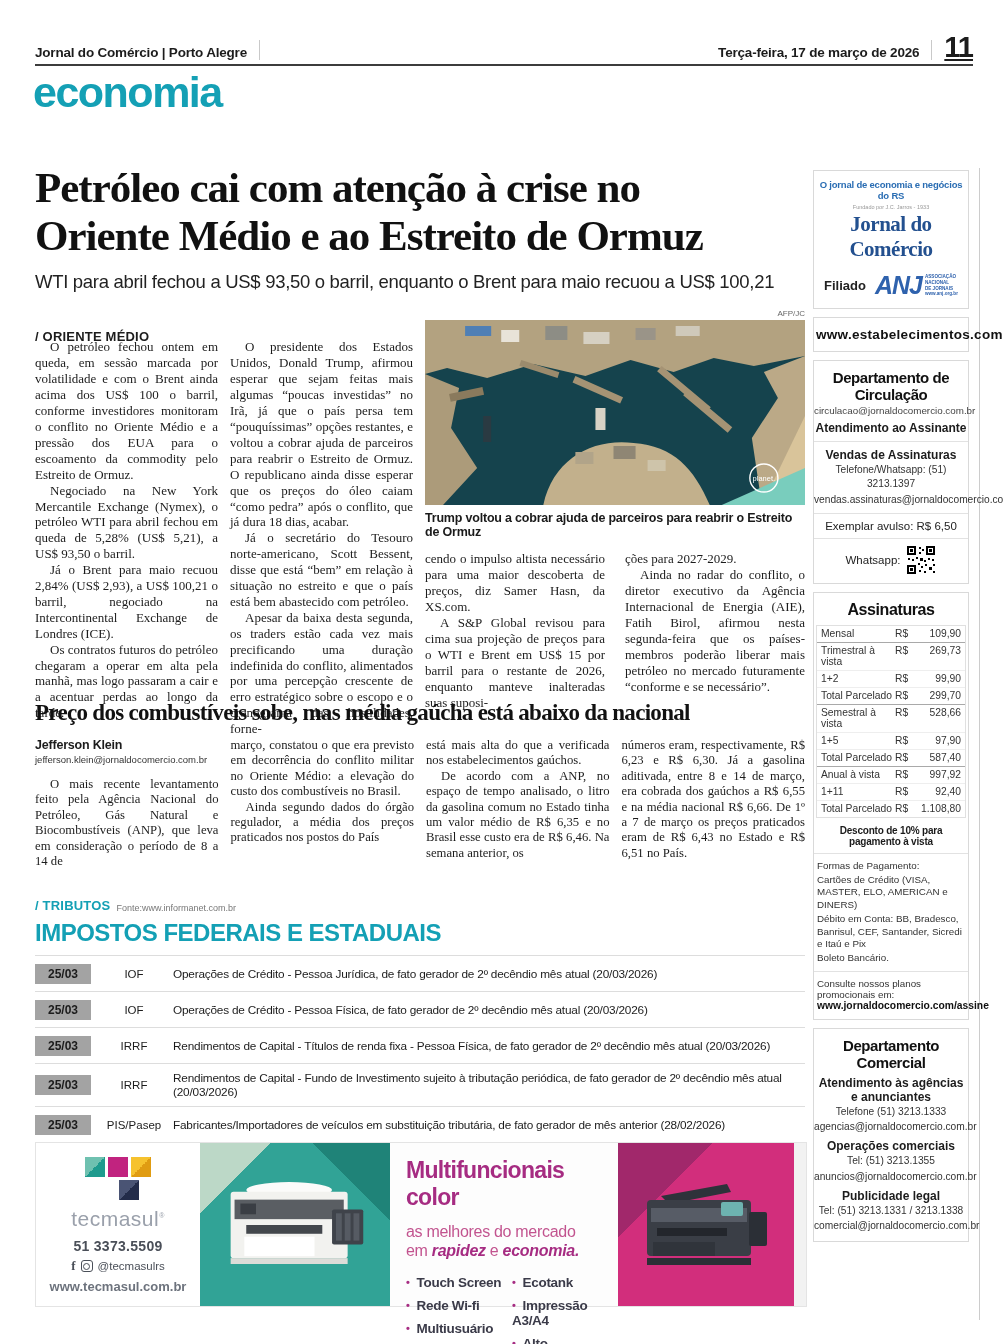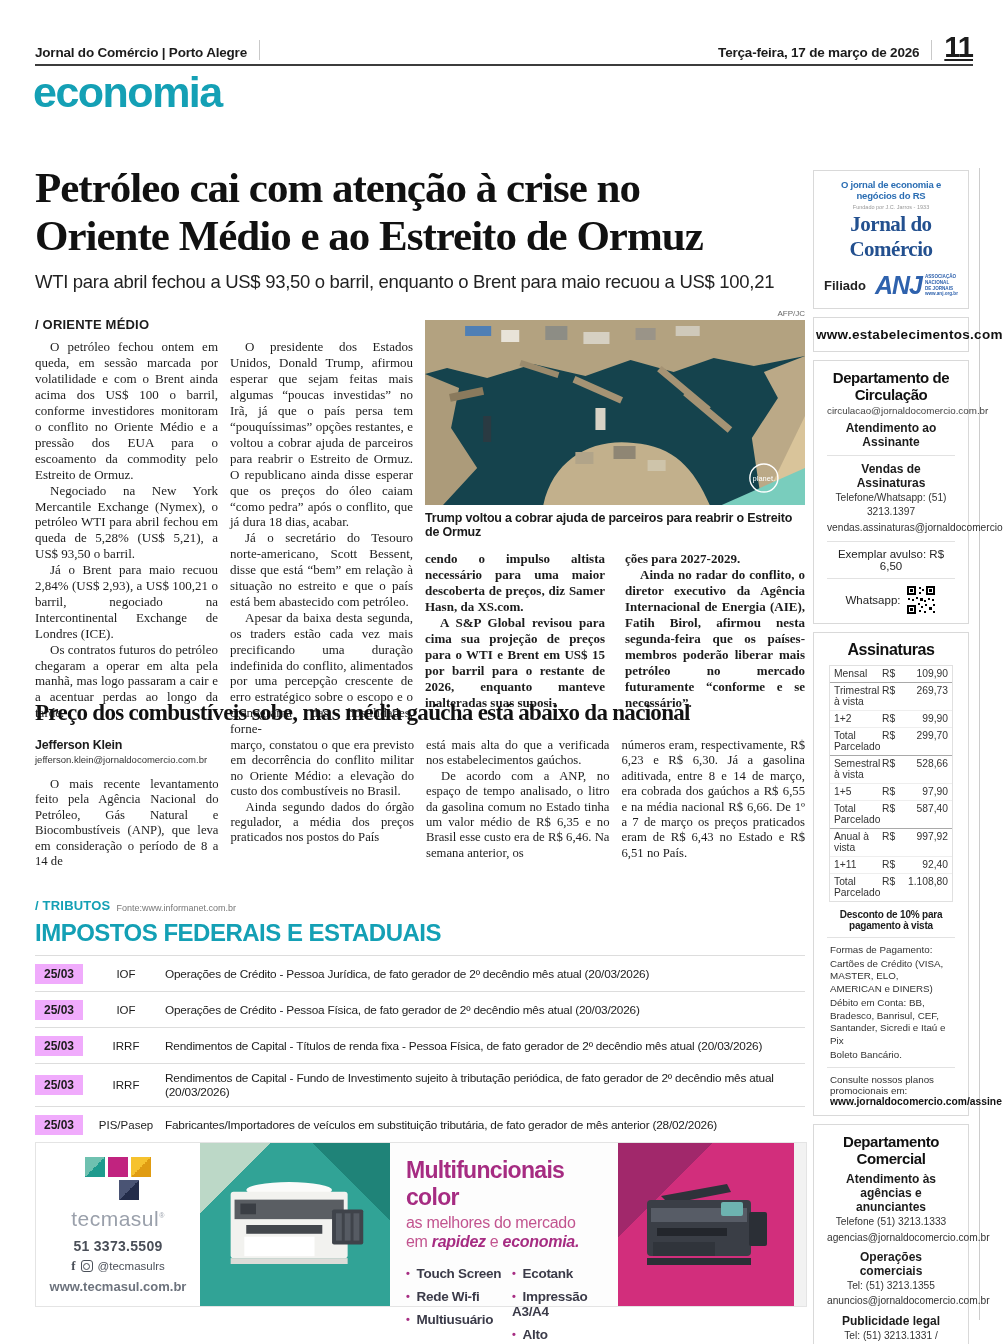--- a/index.html
+++ b/index.html
@@ -18,52 +18,52 @@
   .section-title{position:absolute;left:33px;top:68px;font-size:43px;font-weight:bold;
                  color:#14a0b5;letter-spacing:-1.5px;}
 
   
   .article1{position:absolute;left:35px;top:164px;width:770px;}
   .a1-headline{font-family:"Liberation Serif",serif;font-weight:bold;color:#111;
                font-size:43px;line-height:1.11;letter-spacing:-1px;margin:0;}
   .a1-headline span{display:block;white-space:nowrap;}
   .a1-deck{font-size:18.5px;color:#222;margin-top:12px;letter-spacing:-.3px;}
   .a1-body{position:relative;margin-top:16px;display:flex;gap:12px;}
-  .kicker{position:absolute;left:0;top:8px;font-size:13px;font-weight:bold;letter-spacing:.2px;}
+  .kicker{position:absolute;left:0;top:20px;font-size:13px;font-weight:bold;letter-spacing:.2px;}
   .kicker-teal{color:#14a0b5;}
   .bcol{flex:0 0 183px;}
   .pad-top{padding-top:30px;}
   .body-col p{font-family:"Liberation Serif",serif;font-size:13px;line-height:15.9px;
               text-align:justify;margin:0;text-indent:15px;}
   .body-col.cont p:first-child{text-indent:0;}
   .col34{flex:1;min-width:0;}
   .photo-credit{text-align:right;font-size:8px;color:#666;margin-bottom:2px;}
   .photo-frame{width:100%;height:185px;display:block;}
   .caption{font-size:12.5px;font-weight:bold;color:#1a1a1a;margin-top:6px;letter-spacing:-.2px;}
-  .cols2{display:flex;gap:20px;margin-top:12px;font-weight:bold;}
+  .cols2{display:flex;gap:20px;margin-top:12px;}
   .cols2 .body-col{flex:1;}
 
   
   .article2{position:absolute;left:35px;top:700px;width:770px;}
   .a2-headline{font-family:"Liberation Serif",serif;font-weight:bold;color:#111;font-size:23px;
                letter-spacing:-.7px;white-space:nowrap;margin:0;}
   .a2-body{display:flex;gap:12px;margin-top:12px;}
   .a2-body .bcol{flex:1;}
   .byline-name{font-size:12.5px;font-weight:bold;letter-spacing:-.2px;}
   .byline-email{font-size:9.5px;color:#333;margin-top:2px;margin-bottom:12px;}
   .article2 .body-col p{font-size:12.7px;line-height:15.4px;}
 
   
   .tributos{position:absolute;left:35px;top:898px;width:770px;}
   .trib-kicker-row{display:flex;align-items:flex-end;gap:6px;}
   .trib-fonte{font-size:9px;color:#777;}
   .trib-title{font-size:24px;font-weight:bold;color:#14a0b5;letter-spacing:-.5px;margin-top:6px;}
   .trib-table{margin-top:8px;border-bottom:1px solid #ddd;}
   .trib-row{display:flex;align-items:center;border-top:1px solid #ddd;padding:7px 0;min-height:21px;}
-  .trib-row .cell-date{width:48px;background:#f0abfc;font-weight:bold;font-size:12px;
+  .trib-row .cell-date{width:56px;background:#a3a3a3;font-weight:bold;font-size:12px;
                        text-align:center;padding:3px 0;margin-right:4px;}
   .trib-row .cell-tax{width:78px;text-align:center;font-size:11.5px;}
   .trib-row .cell-desc{flex:1;font-size:11.8px;letter-spacing:-.2px;}
 
   
   .ad{position:absolute;left:35px;top:1142px;width:770px;height:163px;background:#f2f2f2;
       border:1px solid #e4e4e4;display:flex;}
   .ad-p1{flex:0 0 164px;background:#fff;text-align:center;}
   .tm-logo{position:relative;width:66px;height:46px;margin:14px auto 4px;}
   .tm-sq{position:absolute;width:20px;height:20px;}
@@ -80,34 +80,34 @@
   .ig-glyph{display:inline-block;width:10px;height:10px;border:1.5px solid #4a4f58;border-radius:3px;
             position:relative;}
   .ig-glyph::after{content:"";position:absolute;inset:1.5px;border:1.2px solid #4a4f58;border-radius:50%;}
   .tm-site{font-size:13px;font-weight:bold;color:#6d737d;margin-top:5px;}
   .ad-p2{flex:0 0 190px;background:
          linear-gradient(45deg,transparent 78%,#1f8378 78%),
          linear-gradient(315deg,transparent 80%,#bcd8c7 80%),#31a396;
          display:flex;align-items:center;justify-content:center;}
   .ad-p3{flex:0 0 228px;background:#fdfdfd;padding:14px 8px 8px 16px;box-sizing:border-box;}
   .ad-h{font-size:23px;font-weight:bold;color:#a62c82;letter-spacing:-.7px;}
-  .ad-s1{font-size:16px;color:#c2548f;margin-top:3px;letter-spacing:-.3px;}
+  .ad-s1{font-size:16px;color:#c2548f;margin-top:12px;letter-spacing:-.3px;}
   .ad-s2{font-size:16px;color:#c2548f;margin-top:1px;letter-spacing:-.3px;}
   .ad-s2 strong{color:#a62c82;font-style:italic;}
   .ad-feats{display:flex;gap:8px;margin-top:15px;}
   .ad-feats > div{flex:1;}
   .ad-feats p{font-size:13.5px;font-weight:bold;color:#3b3b49;margin:0 0 8px;letter-spacing:-.3px;}
   .ad-feats p::before{content:"•";color:#a62c82;font-size:11px;margin-right:7px;vertical-align:1px;}
   .ad-p4{flex:0 0 176px;background:linear-gradient(135deg,#a1286b 28%,#d22e7c 28%);
          display:flex;align-items:center;justify-content:center;}
 
   
   .sidebar{position:absolute;left:813px;top:170px;width:156px;}
   .page-rule-v{position:absolute;left:979px;top:168px;height:1152px;border-left:1px solid #ccc;}
-  .sbox{border:1px solid #d9d9d9;background:#fff;margin-bottom:8px;padding:8px 13px;
+  .sbox{border:1px solid #d9d9d9;background:#fff;margin-bottom:8px;padding:8px 0;
         text-align:center;box-sizing:border-box;}
   .sb-tagline{font-size:9.5px;font-weight:bold;color:#2a6db3;letter-spacing:-.2px;}
   .sb-founded{font-size:5.5px;color:#999;margin:3px 0 2px;}
   .sb-logo{font-family:"Liberation Serif",serif;font-weight:bold;font-size:21px;color:#23508f;
            letter-spacing:-.5px;}
   .filiado-row{display:flex;justify-content:center;align-items:center;gap:9px;margin-top:9px;}
   .filiado-label{font-size:13px;font-weight:bold;color:#222;}
   .anj{display:flex;align-items:center;gap:3px;}
   .anj-acronym{font-size:25px;font-weight:bold;font-style:italic;color:#2f62ad;letter-spacing:-1px;}
   .anj-text{text-align:left;color:#2f62ad;font-size:4.6px;line-height:1.25;font-weight:bold;}

